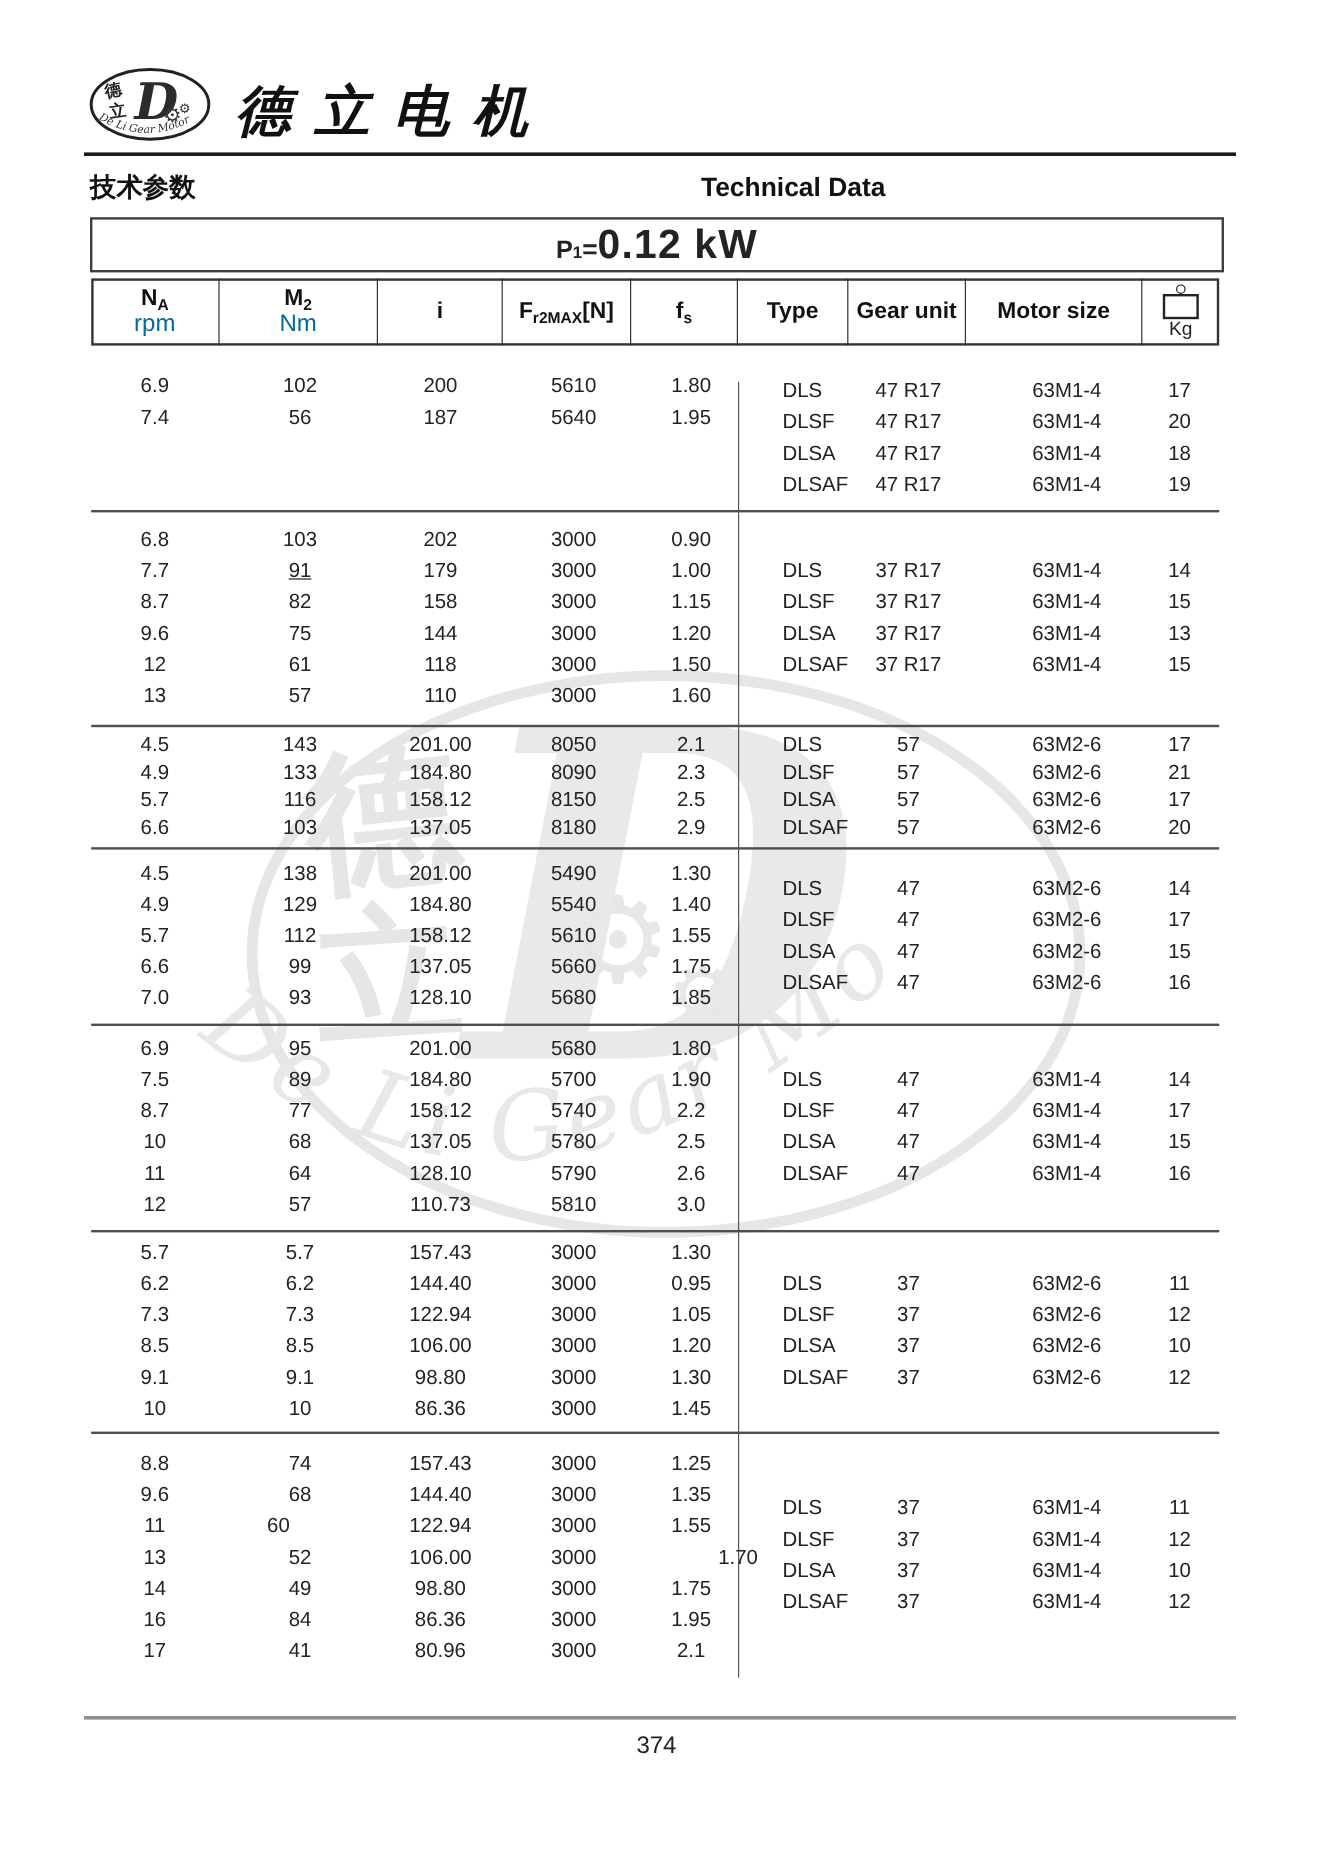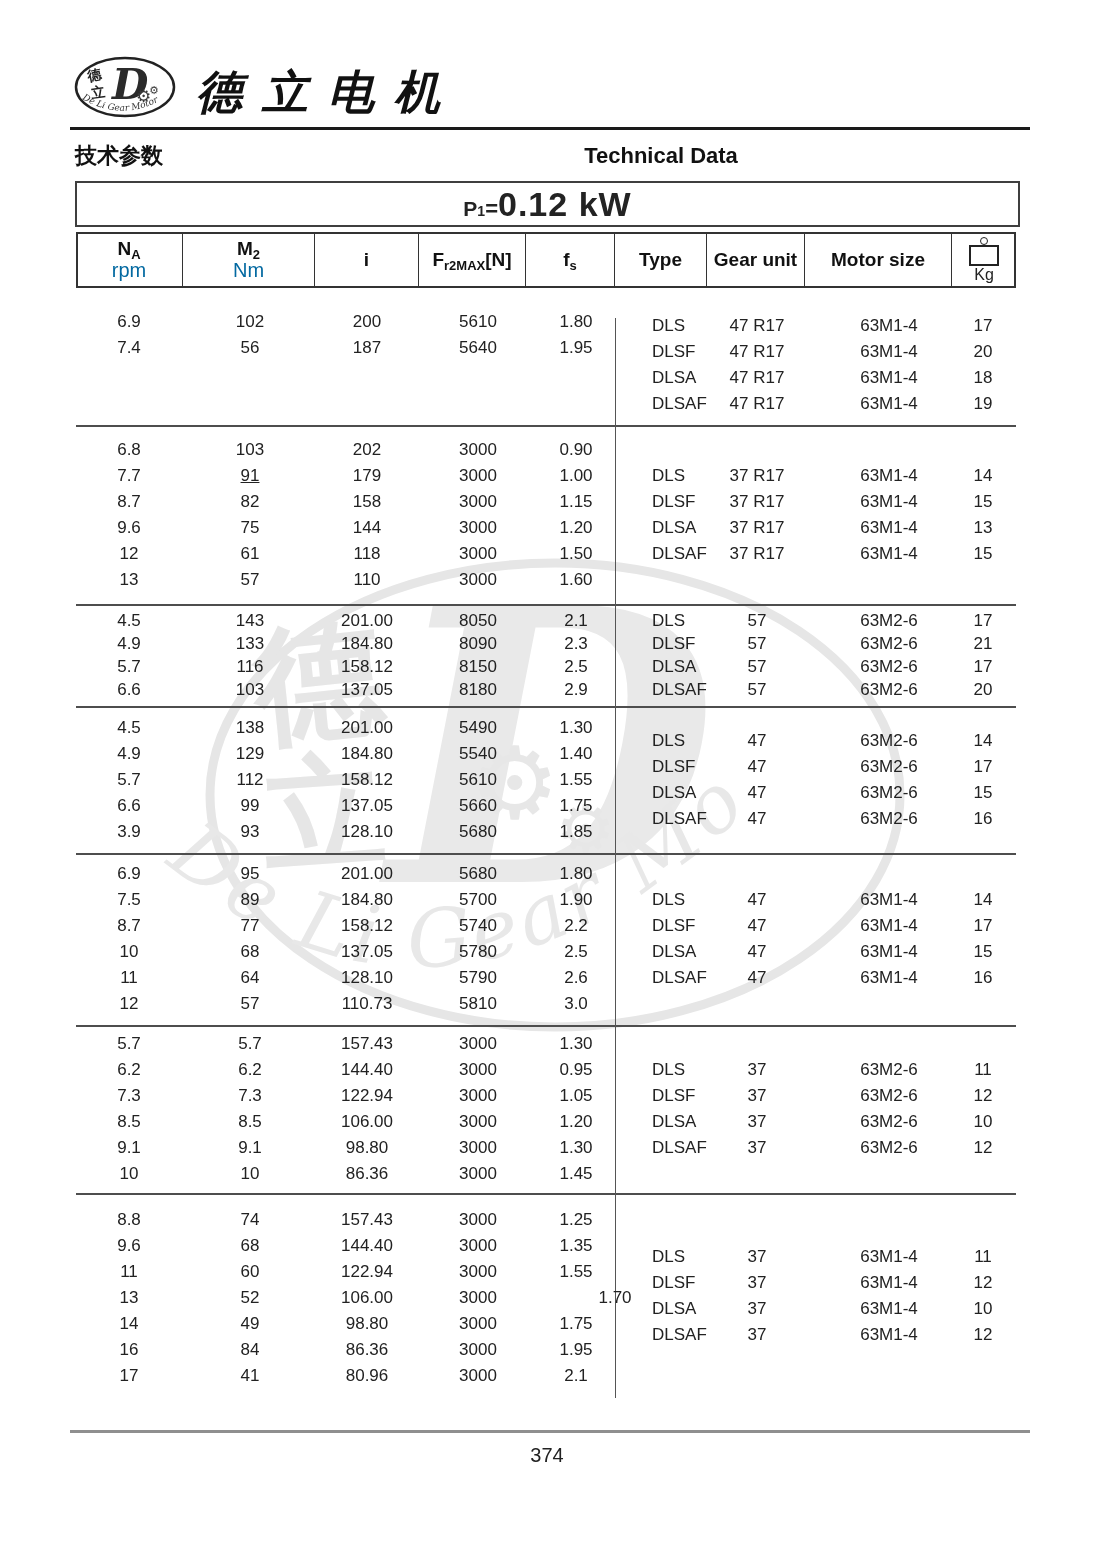--- a/index.html
+++ b/index.html
@@ -253,21 +253,21 @@
         <div class="dcell" style="left: 129px; top: 780px;">5.7</div>
         <div class="dcell" style="left: 250px; top: 780px;">112</div>
         <div class="dcell" style="left: 367px; top: 780px;">158.12</div>
         <div class="dcell" style="left: 478px; top: 780px;">5610</div>
         <div class="dcell" style="left: 576px; top: 780px;">1.55</div>
         <div class="dcell" style="left: 129px; top: 806px;">6.6</div>
         <div class="dcell" style="left: 250px; top: 806px;">99</div>
         <div class="dcell" style="left: 367px; top: 806px;">137.05</div>
         <div class="dcell" style="left: 478px; top: 806px;">5660</div>
         <div class="dcell" style="left: 576px; top: 806px;">1.75</div>
-        <div class="dcell" style="left: 129px; top: 832px;">3.9</div>
+        <div class="dcell" style="left: 129px; top: 832px;">7.0</div>
         <div class="dcell" style="left: 250px; top: 832px;">93</div>
         <div class="dcell" style="left: 367px; top: 832px;">128.10</div>
         <div class="dcell" style="left: 478px; top: 832px;">5680</div>
         <div class="dcell" style="left: 576px; top: 832px;">1.85</div>
         <div class="dcell-left" style="left: 652px; top: 741px;">DLS</div>
         <div class="dcell" style="left: 757px; top: 741px;">47</div>
         <div class="dcell" style="left: 889px; top: 741px;">63M2-6</div>
         <div class="dcell" style="left: 983px; top: 741px;">14</div>
         <div class="dcell-left" style="left: 652px; top: 767px;">DLSF</div>
         <div class="dcell" style="left: 757px; top: 767px;">47</div>
@@ -377,21 +377,21 @@
         <div class="dcell" style="left: 250px; top: 1220px;">74</div>
         <div class="dcell" style="left: 367px; top: 1220px;">157.43</div>
         <div class="dcell" style="left: 478px; top: 1220px;">3000</div>
         <div class="dcell" style="left: 576px; top: 1220px;">1.25</div>
         <div class="dcell" style="left: 129px; top: 1246px;">9.6</div>
         <div class="dcell" style="left: 250px; top: 1246px;">68</div>
         <div class="dcell" style="left: 367px; top: 1246px;">144.40</div>
         <div class="dcell" style="left: 478px; top: 1246px;">3000</div>
         <div class="dcell" style="left: 576px; top: 1246px;">1.35</div>
         <div class="dcell" style="left: 129px; top: 1272px;">11</div>
-        <div class="dcell" style="left: 250px; top: 1272px;">60</div>
+        <div class="dcell" style="left: 232px; top: 1272px;">60</div>
         <div class="dcell" style="left: 367px; top: 1272px;">122.94</div>
         <div class="dcell" style="left: 478px; top: 1272px;">3000</div>
         <div class="dcell" style="left: 576px; top: 1272px;">1.55</div>
         <div class="dcell" style="left: 129px; top: 1298px;">13</div>
         <div class="dcell" style="left: 250px; top: 1298px;">52</div>
         <div class="dcell" style="left: 367px; top: 1298px;">106.00</div>
         <div class="dcell" style="left: 478px; top: 1298px;">3000</div>
         <div class="dcell" style="left: 576px; top: 1298px; margin-left: 39px;">1.70</div>
         <div class="dcell" style="left: 129px; top: 1324px;">14</div>
         <div class="dcell" style="left: 250px; top: 1324px;">49</div>

